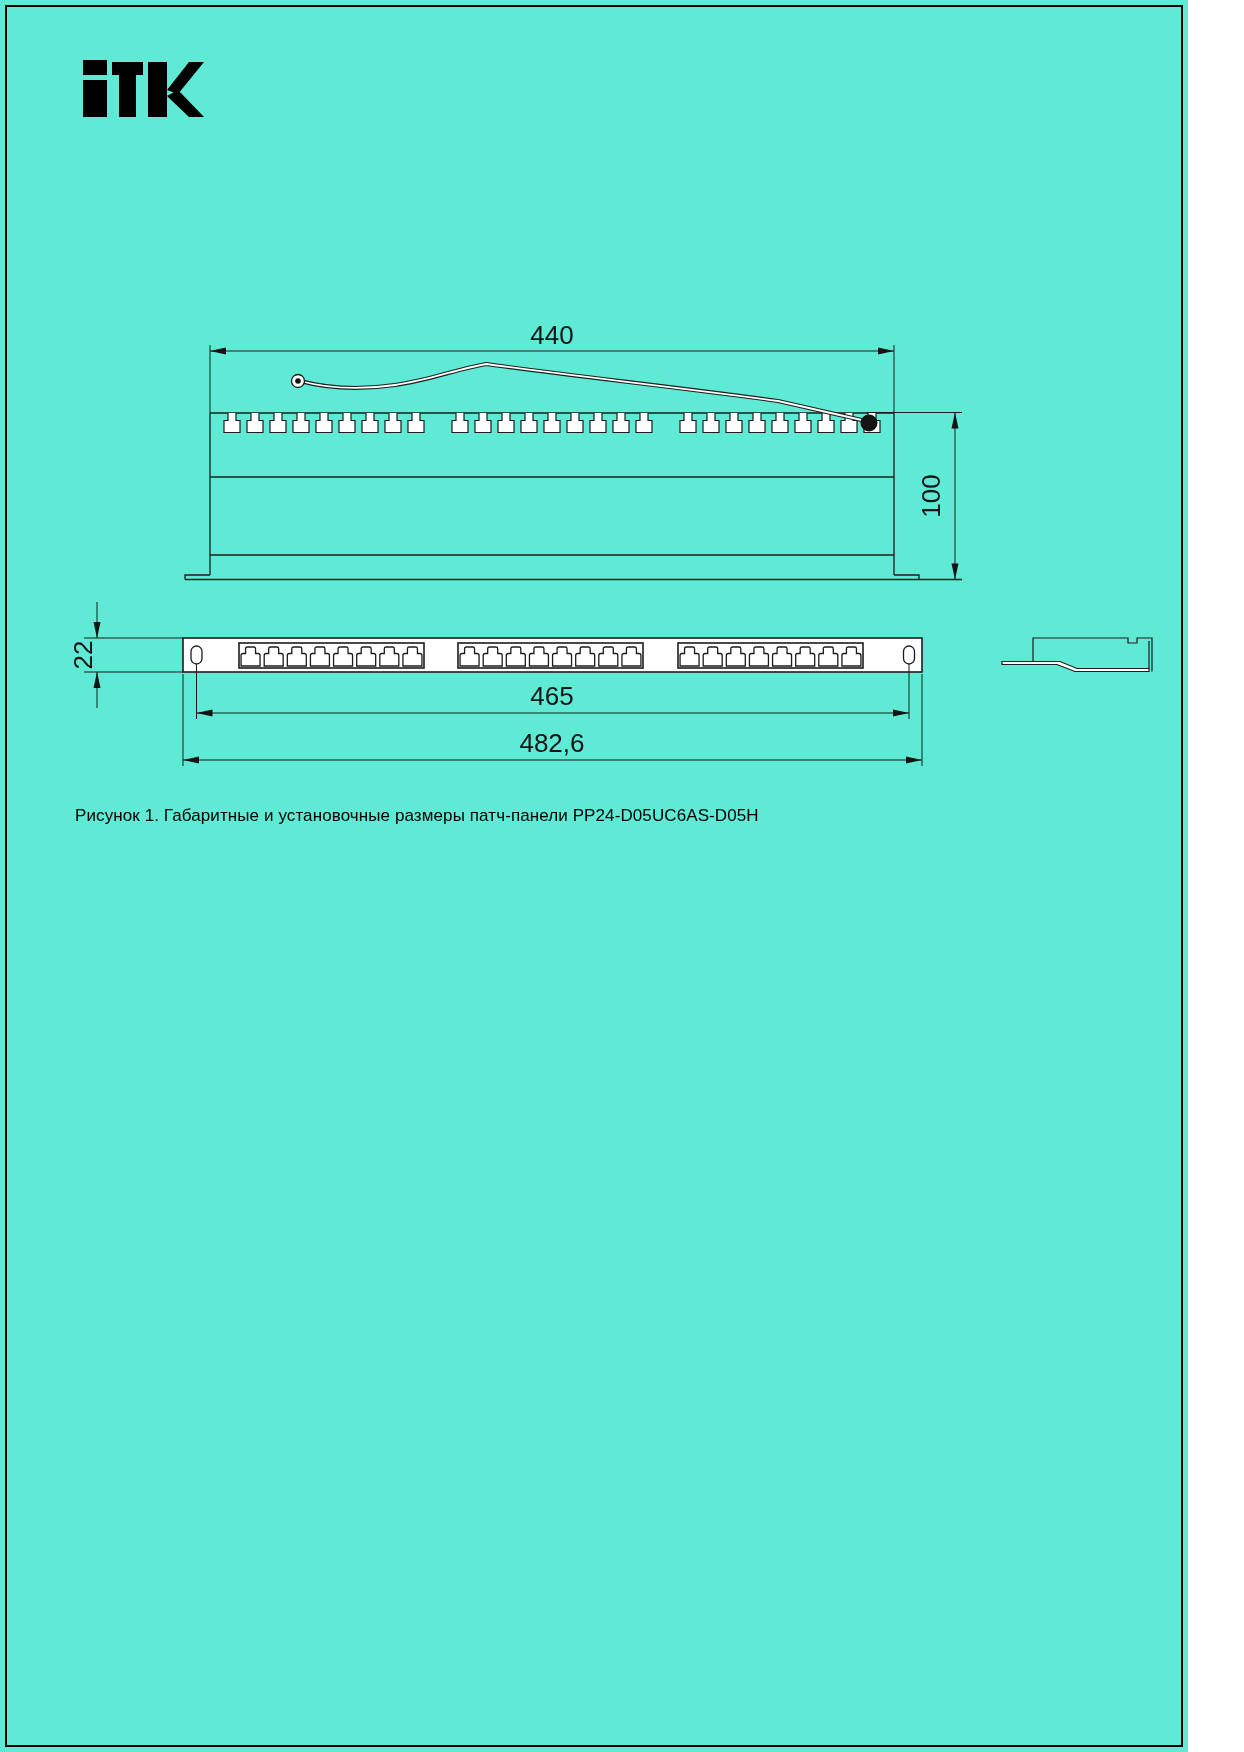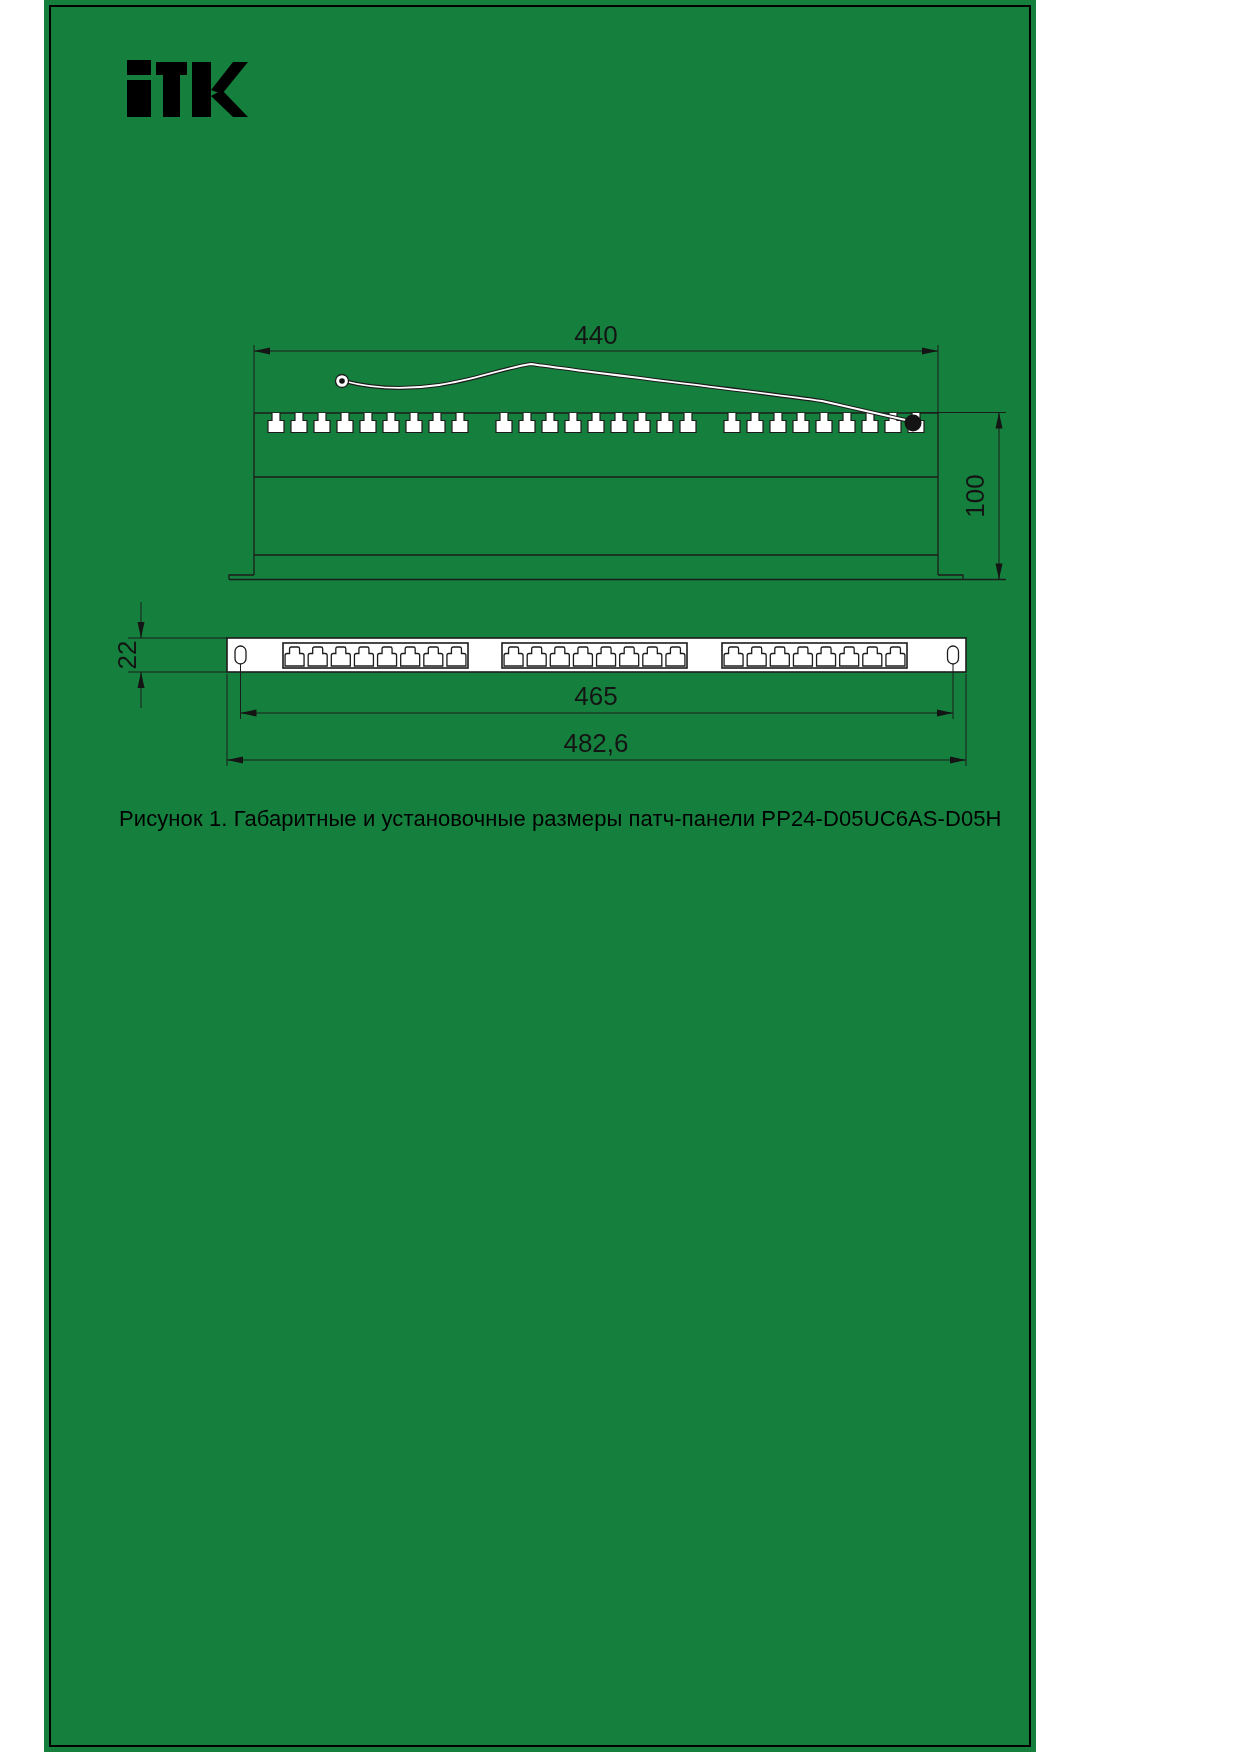--- a/index.html
+++ b/index.html
@@ -1,39 +1,38 @@
 <!DOCTYPE html>
 <html><head>
 <meta charset="utf-8">
 <style>
   html,body{margin:0;padding:0;background:#fff;}
   .page{
     position:relative;
-    width:992px;height:1752px;
-    background:#15803d;
+    width:1188px;height:1752px;
+    background:#5eead4;
     font-family:"Liberation Sans",sans-serif;
     overflow:hidden;
-    margin-left:44px;
   }
   .page-frame{
     position:absolute;inset:5px;
     border:2px solid #000;
     pointer-events:none;
   }
   .drawing-svg{position:absolute;left:0;top:0;}
   .dim{
     font-family:"Liberation Sans",sans-serif;
     font-size:26px;
     fill:#141414;
   }
   .caption{
     position:absolute;
     left:75px;top:806px;
     width:1000px;
-    font-size:22px;
+    font-size:17px;
     color:#000;
     letter-spacing:.1px;
   }
 </style>
 </head>
 <body>
 
 <div class="page">
   <div class="page-frame"></div>
 

